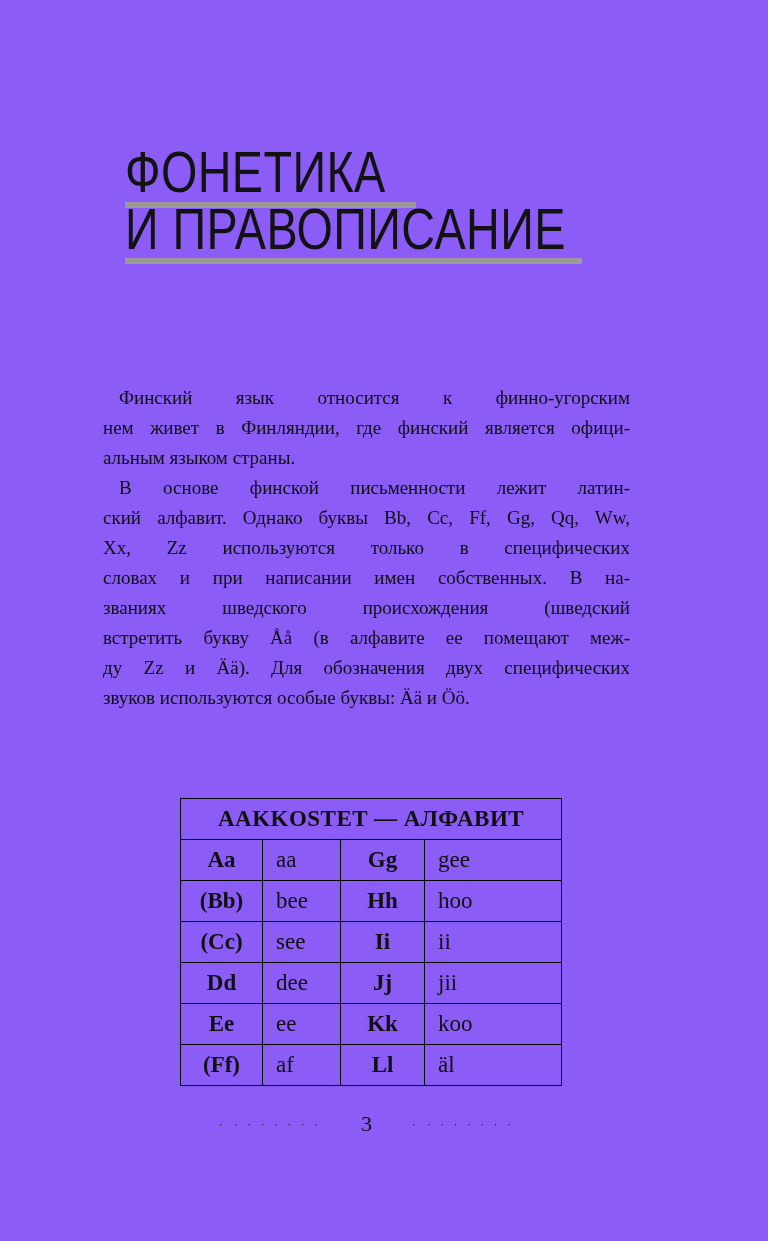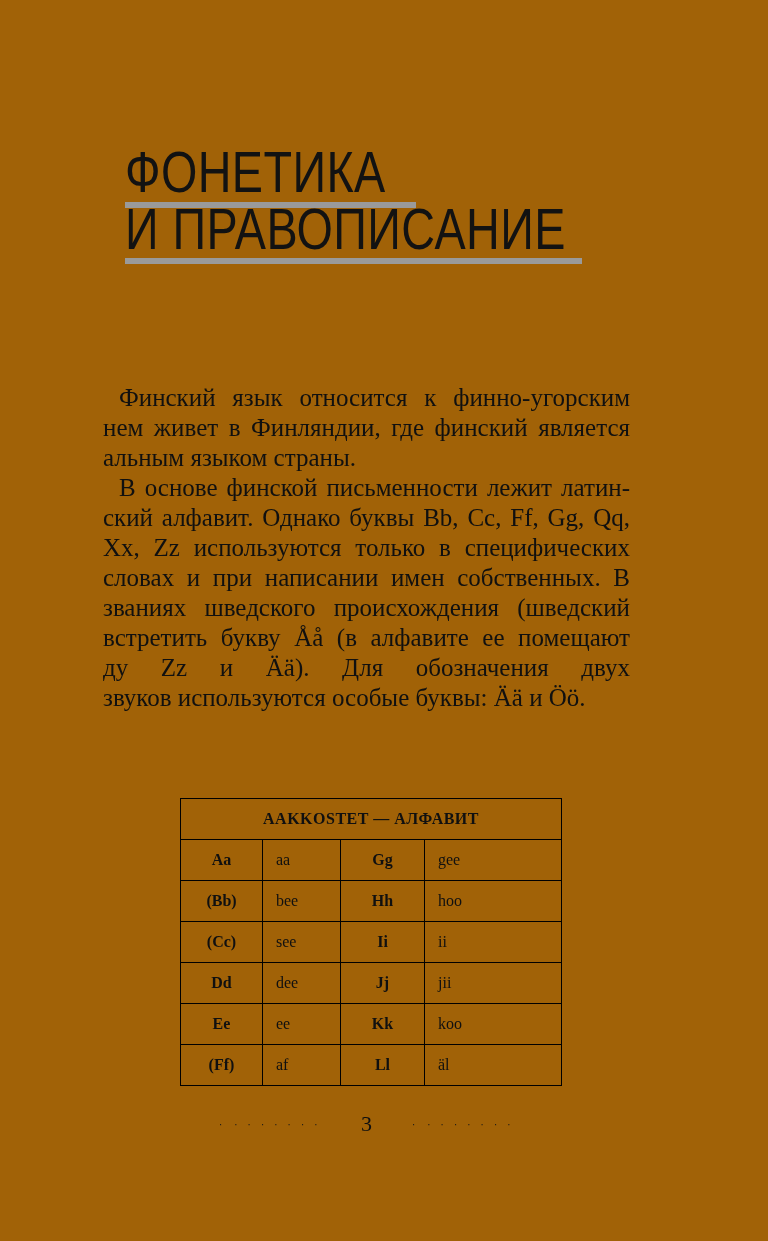--- a/index.html
+++ b/index.html
@@ -1,20 +1,20 @@
 <!DOCTYPE html>
 <html><head>
 <meta charset="utf-8">
 <style>
   html, body { margin: 0; padding: 0; background: #ffffff; }
   .page {
     position: relative;
     width: 768px;
     height: 1241px;
-    background: #a16207;
+    background: #8b5cf6;
     overflow: hidden;
     font-family: "Liberation Serif", serif;
     color: #101010;
   }
   
   .title-line {
     position: absolute;
     left: 125px;
     font-family: "Liberation Sans", sans-serif;
     font-weight: 400;
@@ -35,41 +35,41 @@
     background: #9a9a9a;
   }
   .title-bar-1 { top: 202px; width: 291px; }
   .title-bar-2 { top: 258px; width: 457px; }
   
   .bodytext {
     position: absolute;
     left: 103px;
     top: 383px;
     width: 527px;
-    font-size: 25px;
+    font-size: 19px;
     line-height: 30px;
   }
   .tline {
     height: 30px;
     overflow: hidden;
     text-align: justify;
     text-align-last: justify;
   }
   .tline.last { text-align-last: left; }
   .tline.indent { text-indent: 16px; }
   .tline b, .tline .b { font-weight: normal; }
   
   .alpha-table {
     position: absolute;
     left: 180px;
     top: 798px;
     width: 381px;
     border-collapse: collapse;
     table-layout: fixed;
-    font-size: 16px;
+    font-size: 23px;
     color: #101010;
   }
   .alpha-table th, .alpha-table td {
     border: 1.5px solid #000000;
     height: 40px;
     padding: 0;
     vertical-align: middle;
     overflow: hidden;
   }
   .alpha-table th {

